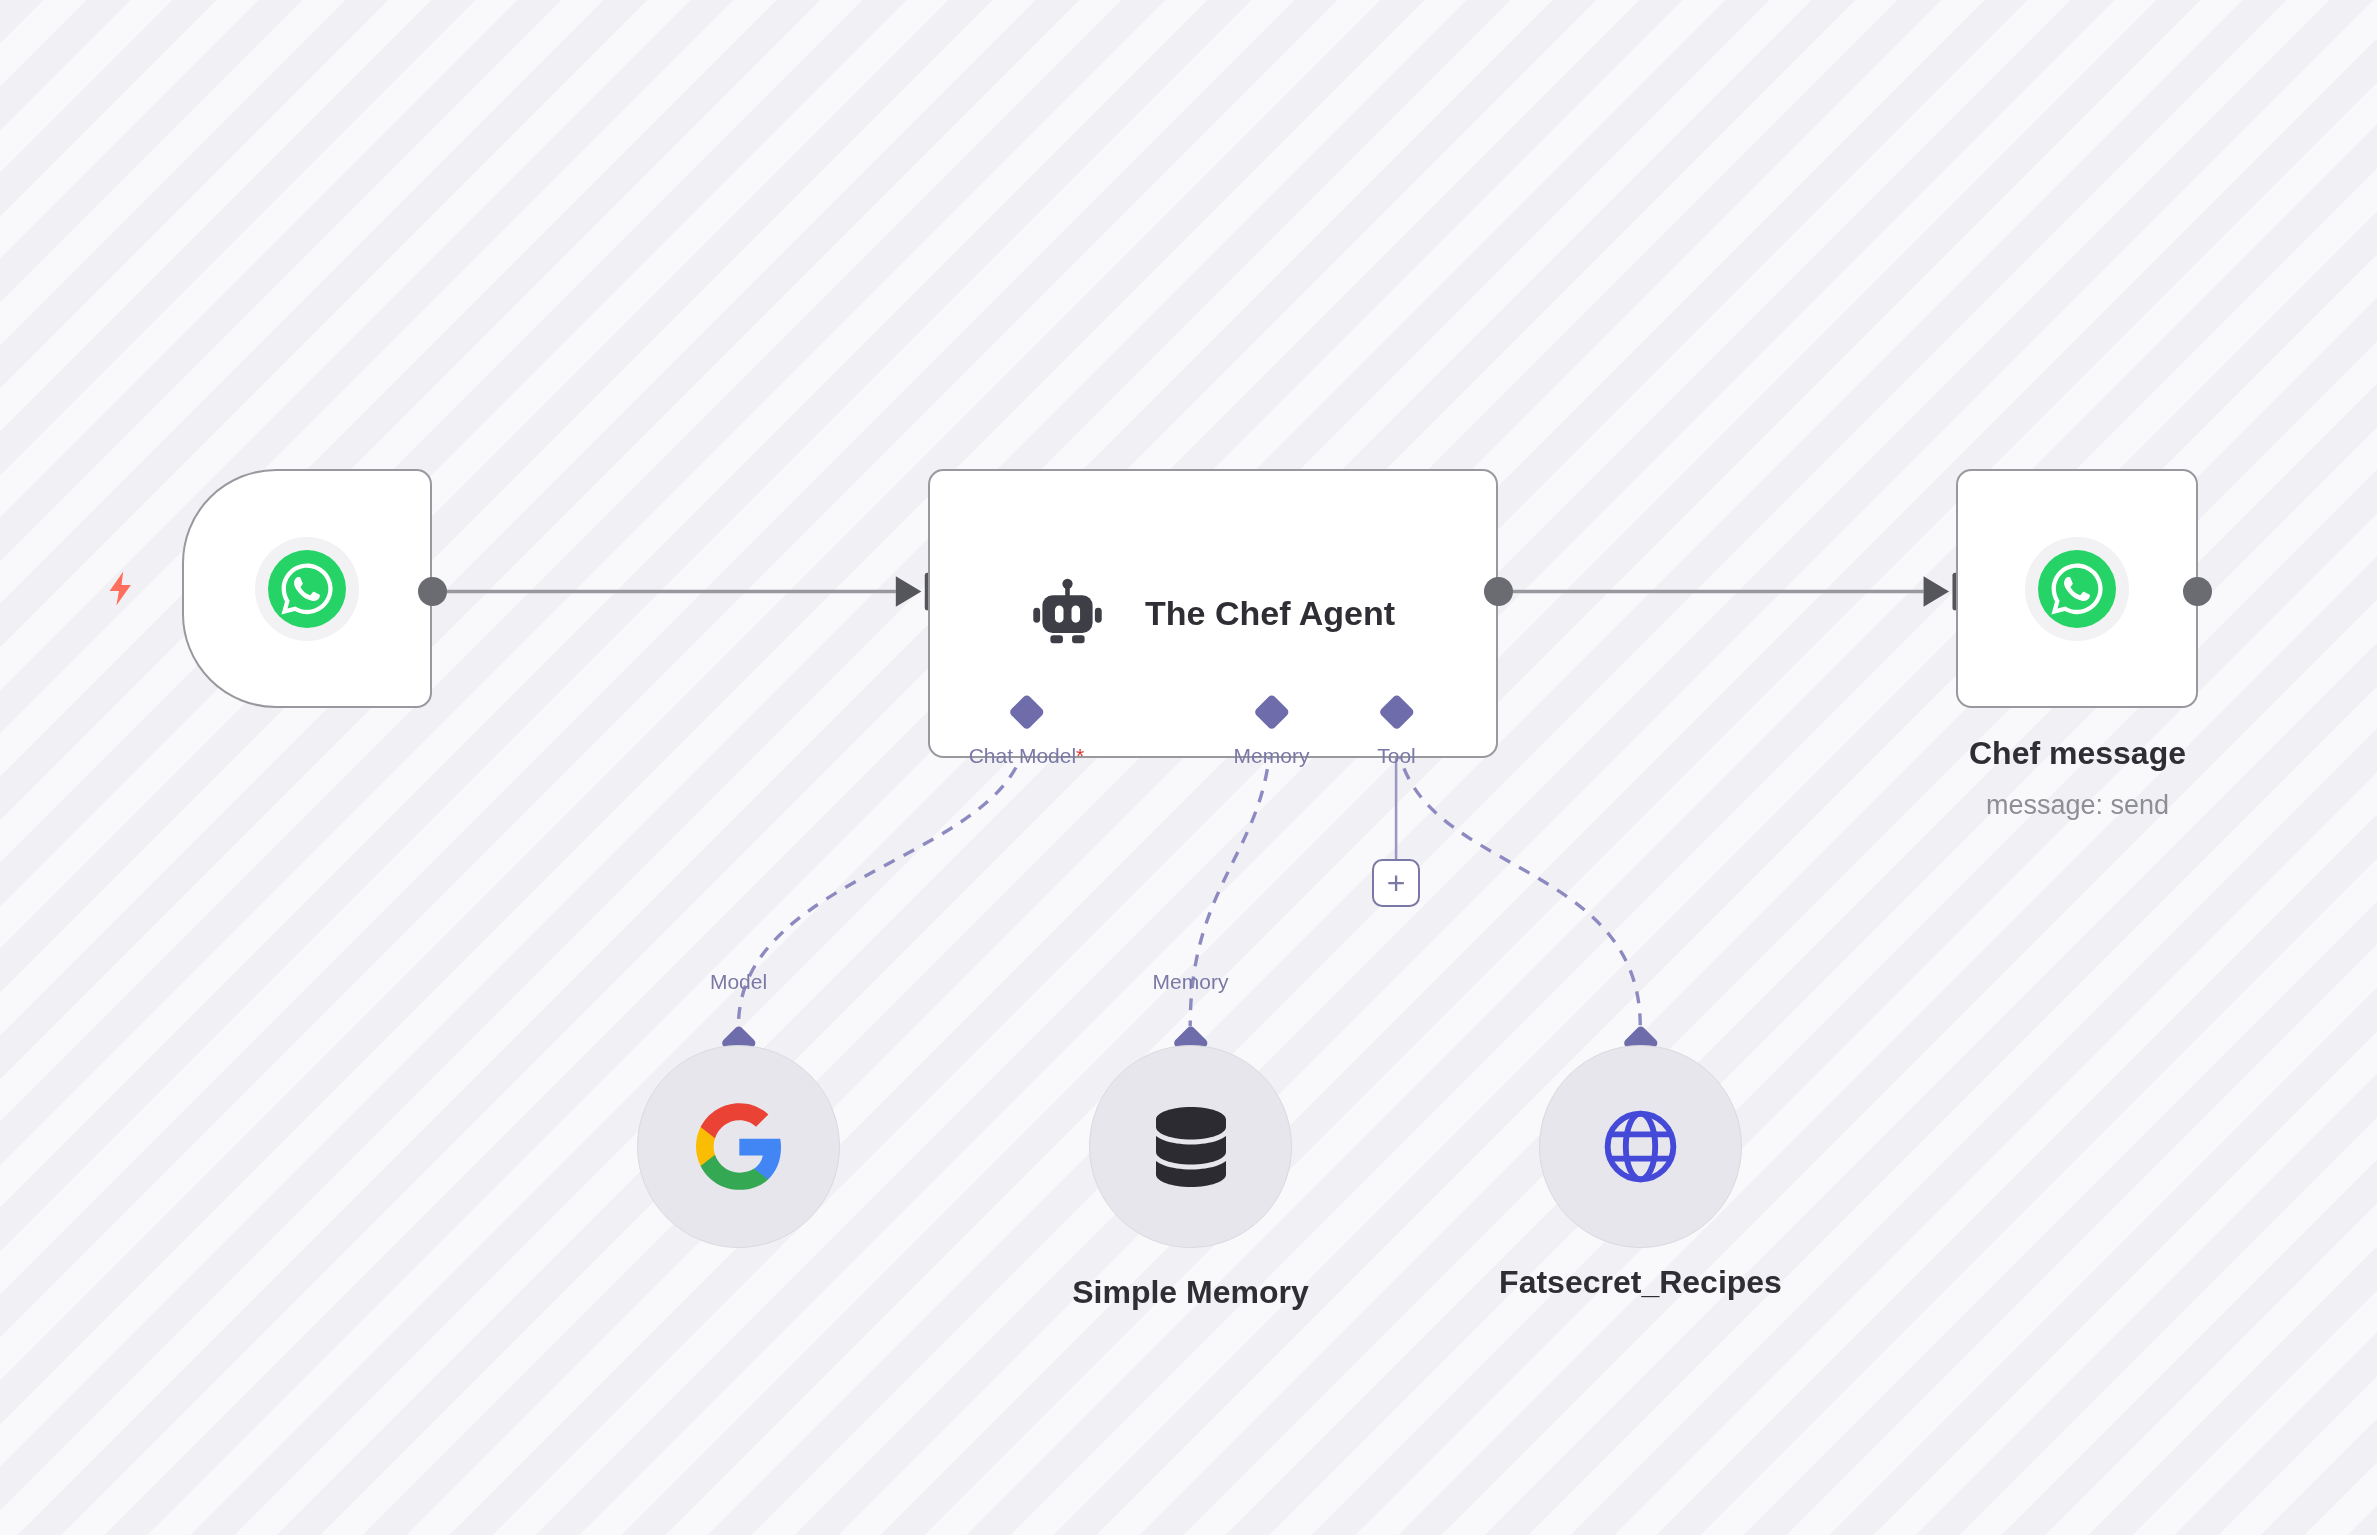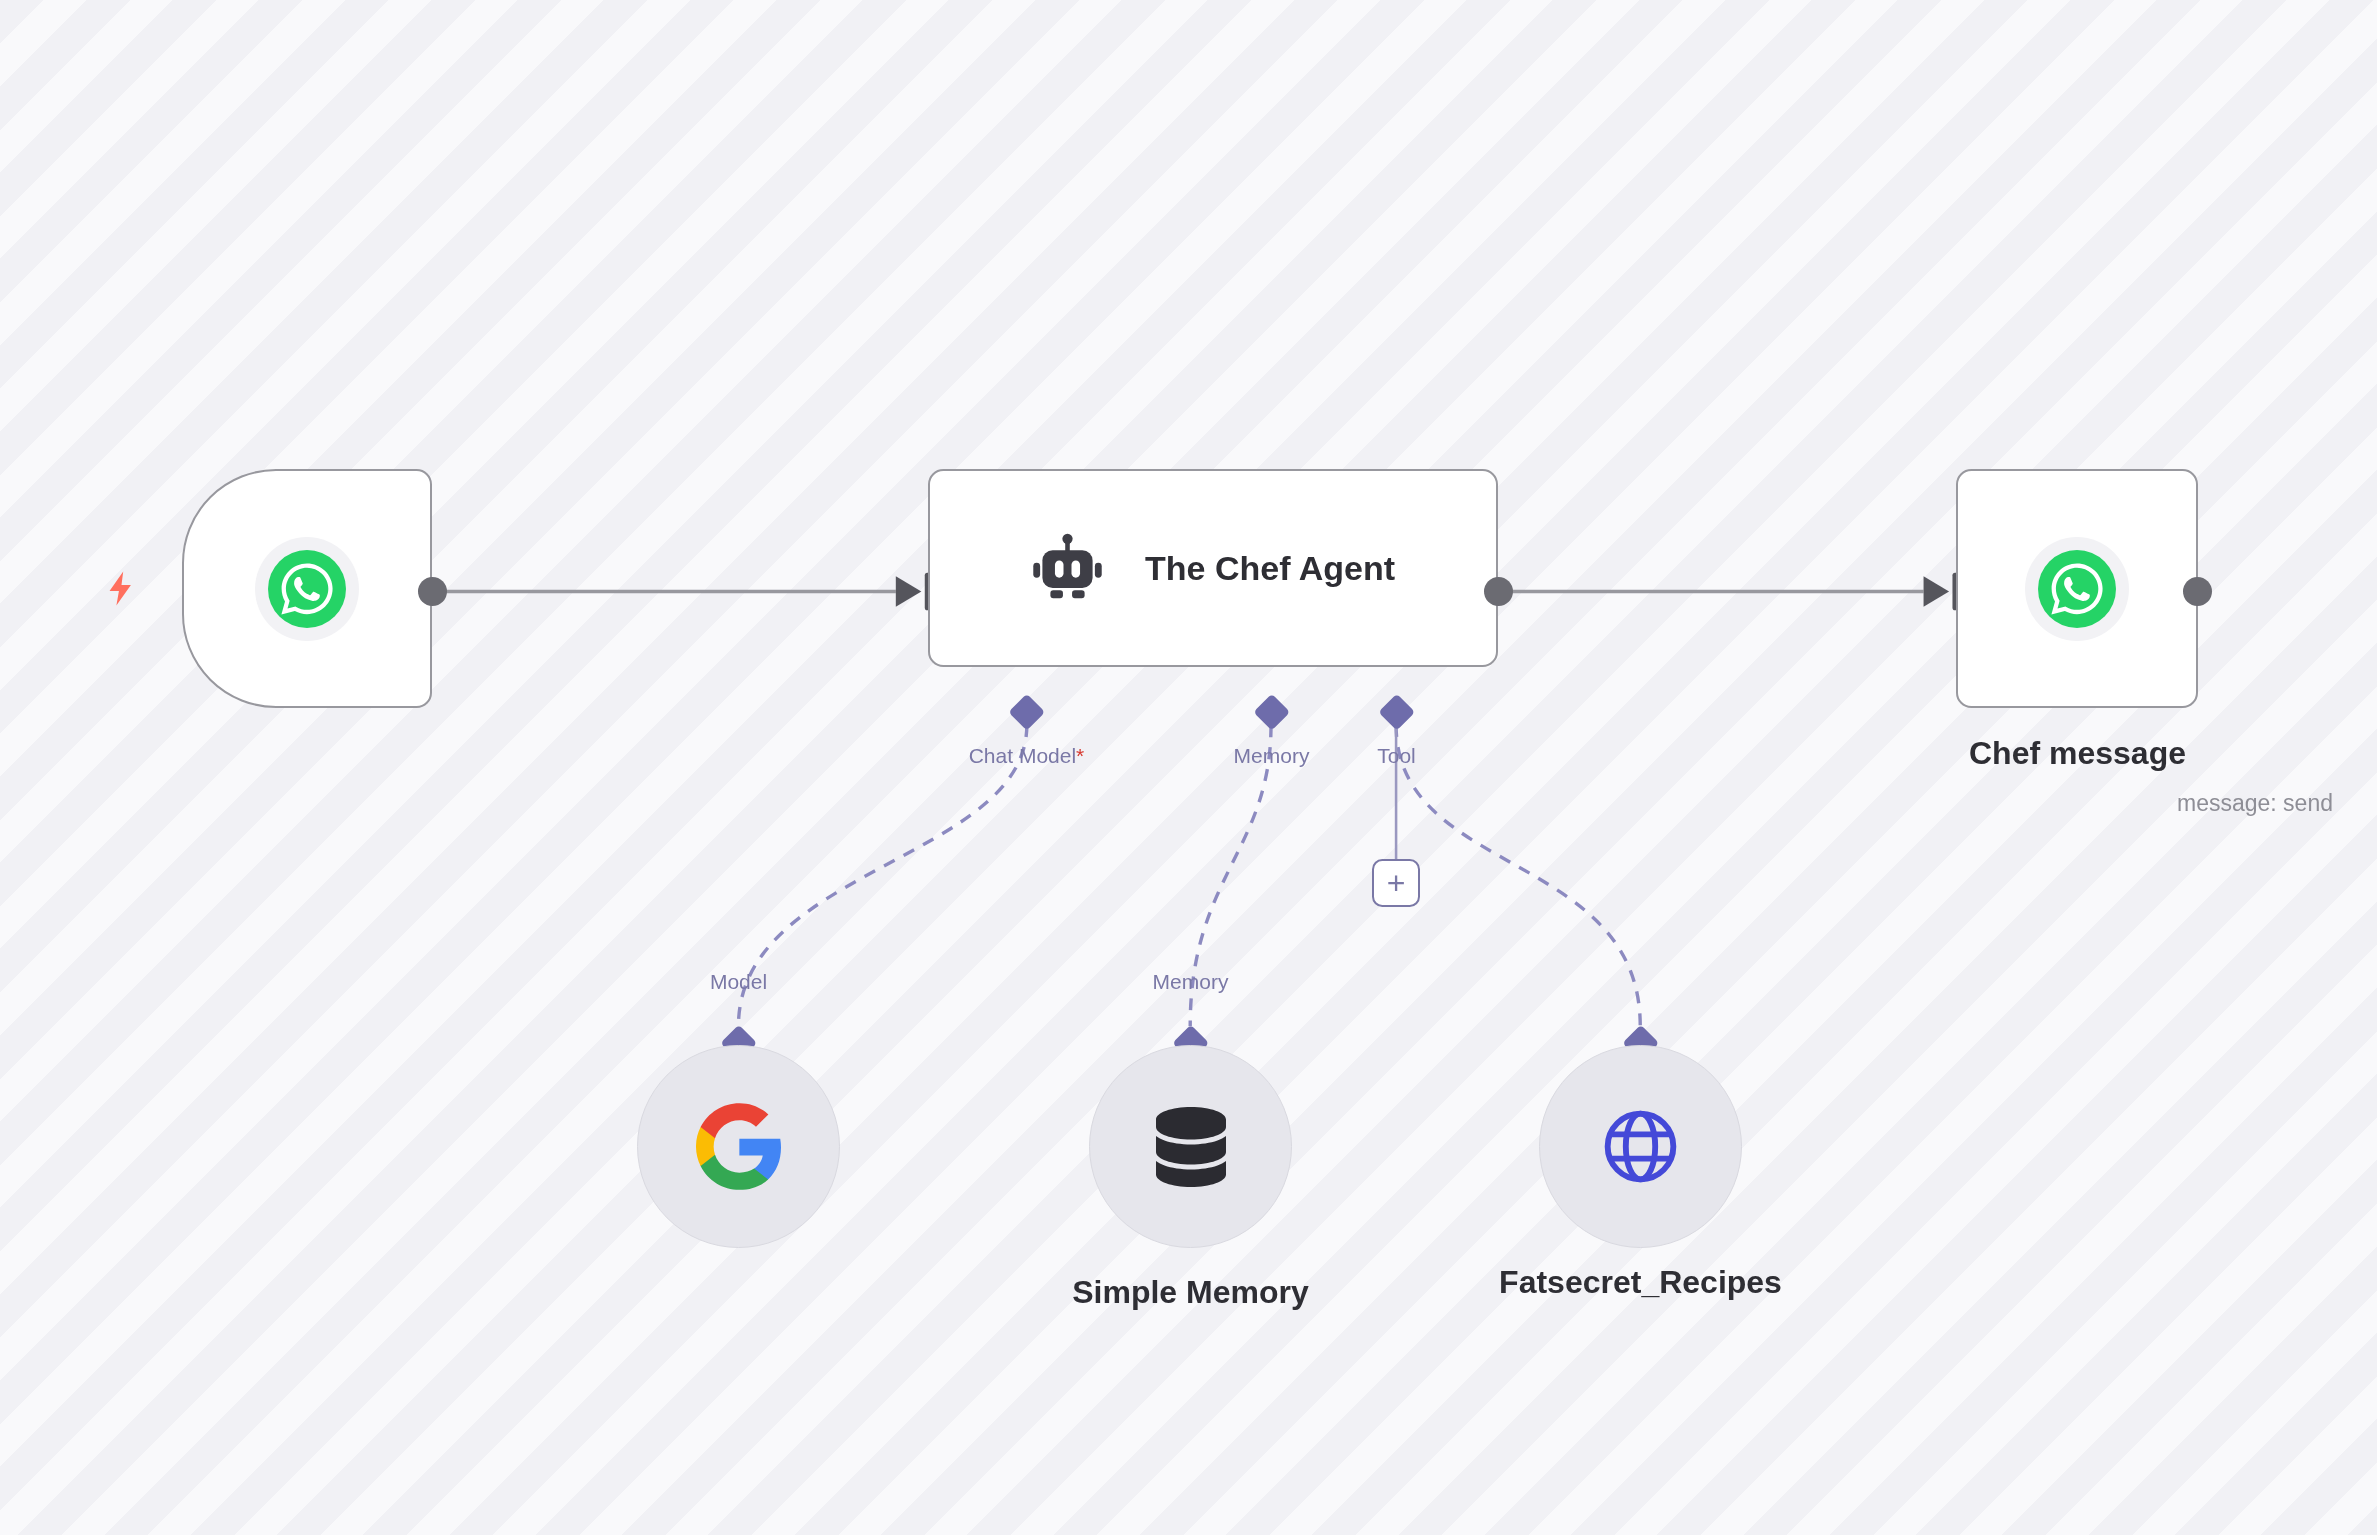--- a/index.html
+++ b/index.html
@@ -11,36 +11,36 @@
     background: repeating-linear-gradient(135deg, #f1f1f5 0 31px, #f9f9fb 31px 61px);
   }
 
   svg.connections { position:absolute; left:0; top:0; width:2377px; height:1536px; }
 
   .node {
     position:absolute; background:#ffffff; border:2.6px solid #98989e;
     display:flex; align-items:center; justify-content:center;
   }
   .node-trigger { left:182px; top:469px; width:250px; height:239px; border-radius:94px 15.3px 15.3px 94px; }
-  .node-agent   { left:928px; top:469px; width:570px; height:198px; border-radius:15.3px; gap:41px; }
+  .node-agent   { left:928px; top:469px; width:570px; height:289px; border-radius:15.3px; gap:41px; }
   .node-send    { left:1956px; top:469px; width:242px; height:239px; border-radius:15.3px; }
 
   .icon-halo {
     width:104px; height:104px; border-radius:50%; background:#f2f2f5;
     display:flex; align-items:center; justify-content:center;
   }
 
   .agent-title { font-size:34px; font-weight:600; color:#2e2e34; }
 
   .node-label {
     position:absolute; text-align:center; font-size:32px; font-weight:600; color:#2e2e34;
     line-height:1.25;
   }
   .node-subtitle {
-    position:absolute; text-align:right; font-size:23px; font-weight:400; color:#8e8e96;
+    position:absolute; text-align:center; font-size:27px; font-weight:400; color:#8e8e96;
   }
 
   .subnode {
     position:absolute; width:203px; height:203px; border-radius:50%;
     background:#e6e6ec; border:1.7px solid #d9d9e0;
     display:flex; align-items:center; justify-content:center;
   }
 
   .port-label {
     position:absolute; text-align:center; font-size:21px; color:#7a78a6; font-weight:400;

